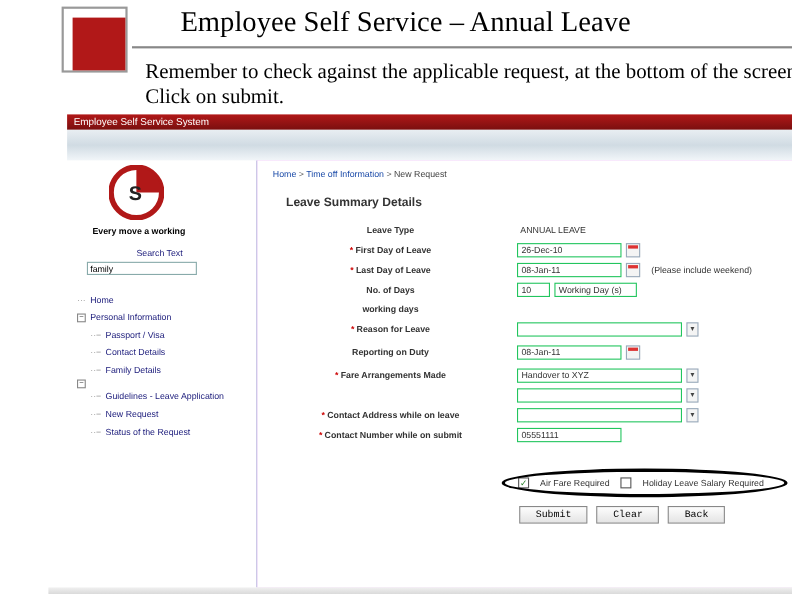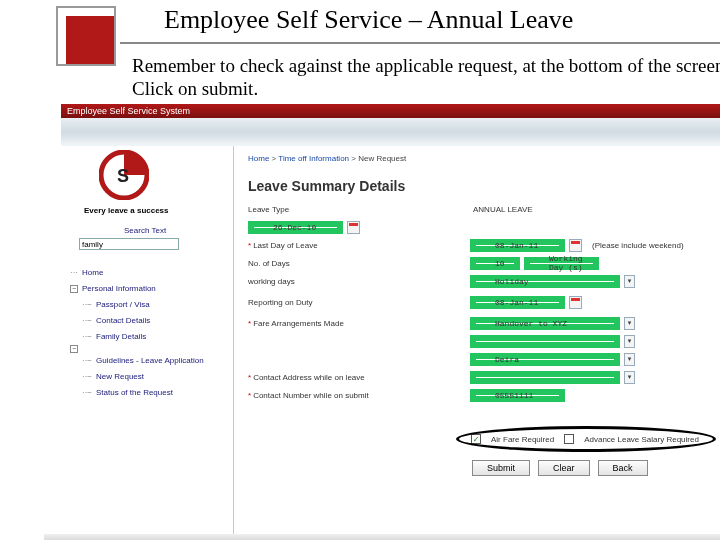--- a/index.html
+++ b/index.html
@@ -37,41 +37,41 @@
   
   .main { position: absolute; top: 146px; left: 189px; width: 510px; height: 388px; background:#f0abfc; border-left:1px solid #bcd; font-size:8px; color:#333; }
   .main-inner { position:absolute; top:0; left:0; right:14px; bottom:0; background:#fff; }
   .scroll { position:absolute; top:0; right:0; width:14px; height:100%; background:#e6e6e6; border-left:1px solid #ccc; }
 
   .crumb { position:absolute; top:8px; left:14px; font-size:8px; }
   .crumb a { color:#1a4aa8; text-decoration:none; }
   .crumb .sep { color:#555; }
   .crumb .cur { color:#444; }
 
-  .section { position:absolute; top:32px; left:14px; font-size:14px; font-weight:bold; color:#333; }
+  .section { position:absolute; top:32px; left:26px; font-size:11px; font-weight:bold; color:#333; }
 
   .form { position:absolute; top:54px; left:14px; right:10px; font-size:8px; color:#333; }
   .form .row { display:flex; align-items:center; height:18px; }
-  .form .lbl { width: 222px; text-align:left; padding-right:8px; font-weight:normal; }
+  .form .lbl { width: 222px; text-align:center; padding-right:8px; font-weight:bold; }
   .form .lbl .req { color:#c00; margin-right:2px; }
   .form .val { display:flex; align-items:center; gap:4px; }
-  .form .txtbox { border:6px solid #22c55e; background:#fff; height:13px; width:95px; padding:0 19px; font-size:8px; display:inline-flex; align-items:center;font-family:Liberation Mono, monospace; }
+  .form .txtbox { border:1px solid #22c55e; background:#fff; height:13px; width:95px; padding:0 3px; font-size:8px; display:inline-flex; align-items:center; }
   .form .txtbox.sm { width:30px; }
   .form .txtbox.wide { width:150px; }
   .form .cal { width:13px; height:13px; background:#f4f4f4; border:1px solid #9ab; position:relative; }
   .form .cal::before { content:""; position:absolute; top:1px; left:1px; right:1px; height:3px; background:#d33; }
   .form .dd { width:11px; height:13px; border:1px solid #9ab; background:#f4f4f4; display:inline-flex; align-items:center; justify-content:center; font-size:7px; color:#444; }
   .form .static { padding-left:3px; }
 
   .checks { position:absolute; top:288px; left:237px; display:flex; gap:10px; align-items:center; }
   .checks .cb { width:10px; height:10px; border:1px solid #555; display:inline-flex; align-items:center; justify-content:center; font-size:8px; color:#1a7a1a; background:#fff; }
   .circle { position:absolute; border:3px solid #000; border-radius:50%; width:260px; height:26px; top:280px; left:222px; pointer-events:none; }
 
   .btns { position:absolute; top:314px; left:238px; display:flex; gap:8px; }
-  .btns .btn { border:1px solid #888; background:linear-gradient(#fdfdfd,#e4e4e4); font-size:9px; padding:2px 14px; cursor:pointer; }
+  .btns .btn { border:1px solid #888; background:linear-gradient(#fdfdfd,#e4e4e4); font-size:9px; padding:2px 14px; cursor:pointer;font-family:Liberation Mono, monospace; }
 
   .bottomshade { position:absolute; left:0; right:0; bottom:0; height:6px; background:linear-gradient(#f0f0f0,#dadada); }
 </style>
 </head>
 <body>
 <div class="slide">
 
   <div class="redsq">
     <div class="outer"></div>
       <div class="inner"></div>
@@ -84,21 +84,21 @@
   <div class="apptop"></div>
 
   <div class="sidebar"></div>
   <div class="logo">
     <svg viewBox="0 0 50 50">
       <circle cx="25" cy="25" r="23" fill="none" stroke="#b11818" stroke-width="5"></circle>
       <path d="M25 2 A23 23 0 0 1 48 25 L25 25 Z" fill="#b11818"></path>
       <text x="18" y="32" font-size="18" font-family="Arial" font-weight="bold" fill="#222">S</text>
     </svg>
   </div>
-  <div class="tagline">Every leave a success</div>
+  <div class="tagline">Every move a working</div>
   <div class="searchlbl">Search Text</div>
   <input class="searchbox" value="family" style="">
 
   <div class="tree">
     <div class="row">
         <span class="dash">···</span>
         <span>Home</span>
       </div>
     <div class="row">
         <span class="box">−</span>
@@ -143,20 +143,21 @@
         <span class="cur">New Request</span>
       </div>
       <div class="section">Leave Summary Details</div>
 
       <div class="form">
         <div class="row">
           <div class="lbl">Leave Type</div>
           <div class="val static">ANNUAL LEAVE</div>
         </div>
         <div class="row">
+          <div class="lbl"><span class="req">*</span><span>First Day of Leave</span></div>
           <div class="val">
               <span class="txtbox">26-Dec-10</span>
               <span class="cal"></span>
             </div>
         </div>
         <div class="row">
           <div class="lbl"><span class="req">*</span><span>Last Day of Leave</span></div>
           <div class="val">
               <span class="txtbox">08-Jan-11</span>
               <span class="cal"></span>
@@ -165,22 +166,25 @@
         </div>
         <div class="row">
           <div class="lbl">No. of Days</div>
           <div class="val">
               <span class="txtbox sm">10</span>
               <span class="txtbox" style="width:75px">Working Day (s)</span>
             </div>
         </div>
         <div class="row">
           <div class="lbl">working days</div>
-          <div class="val">
-              <span class="txtbox wide">Holiday</span>
+        </div>
+        <div class="row">
+          <div class="lbl"><span class="req">*</span><span>Reason for Leave</span></div>
+          <div class="val">
+              <span class="txtbox wide"></span>
               <span class="dd">▾</span>
             </div>
         </div>
         <div class="row" style="height:24px">
           <div class="lbl">Reporting on Duty</div>
           <div class="val">
               <span class="txtbox">08-Jan-11</span>
               <span class="cal"></span>
             </div>
         </div>
@@ -188,27 +192,20 @@
           <div class="lbl"><span class="req">*</span><span>Fare Arrangements Made</span></div>
           <div class="val">
               <span class="txtbox wide">Handover to XYZ</span>
               <span class="dd">▾</span>
             </div>
         </div>
         <div class="row">
           <div class="lbl"></div>
           <div class="val">
               <span class="txtbox wide"></span>
-              <span class="dd">▾</span>
-            </div>
-        </div>
-        <div class="row">
-          <div class="lbl"></div>
-          <div class="val">
-              <span class="txtbox wide">Deira</span>
               <span class="dd">▾</span>
             </div>
         </div>
         <div class="row">
           <div class="lbl"><span class="req">*</span><span>Contact Address while on leave</span></div>
           <div class="val">
               <span class="txtbox wide"></span>
               <span class="dd">▾</span>
             </div>
         </div>
@@ -217,21 +214,21 @@
           <div class="val">
               <span class="txtbox">05551111</span>
             </div>
         </div>
       </div>
 
       <div class="checks">
         <span class="cb">✓</span>
         <span>Air Fare Required</span>
         <span class="cb"></span>
-        <span>Advance Leave Salary Required</span>
+        <span>Holiday Leave Salary Required</span>
       </div>
       <div class="circle"></div>
 
       <div class="btns">
         <button class="btn">Submit</button>
         <button class="btn">Clear</button>
         <button class="btn">Back</button>
       </div>
     </div>
     <div class="scroll"></div>

